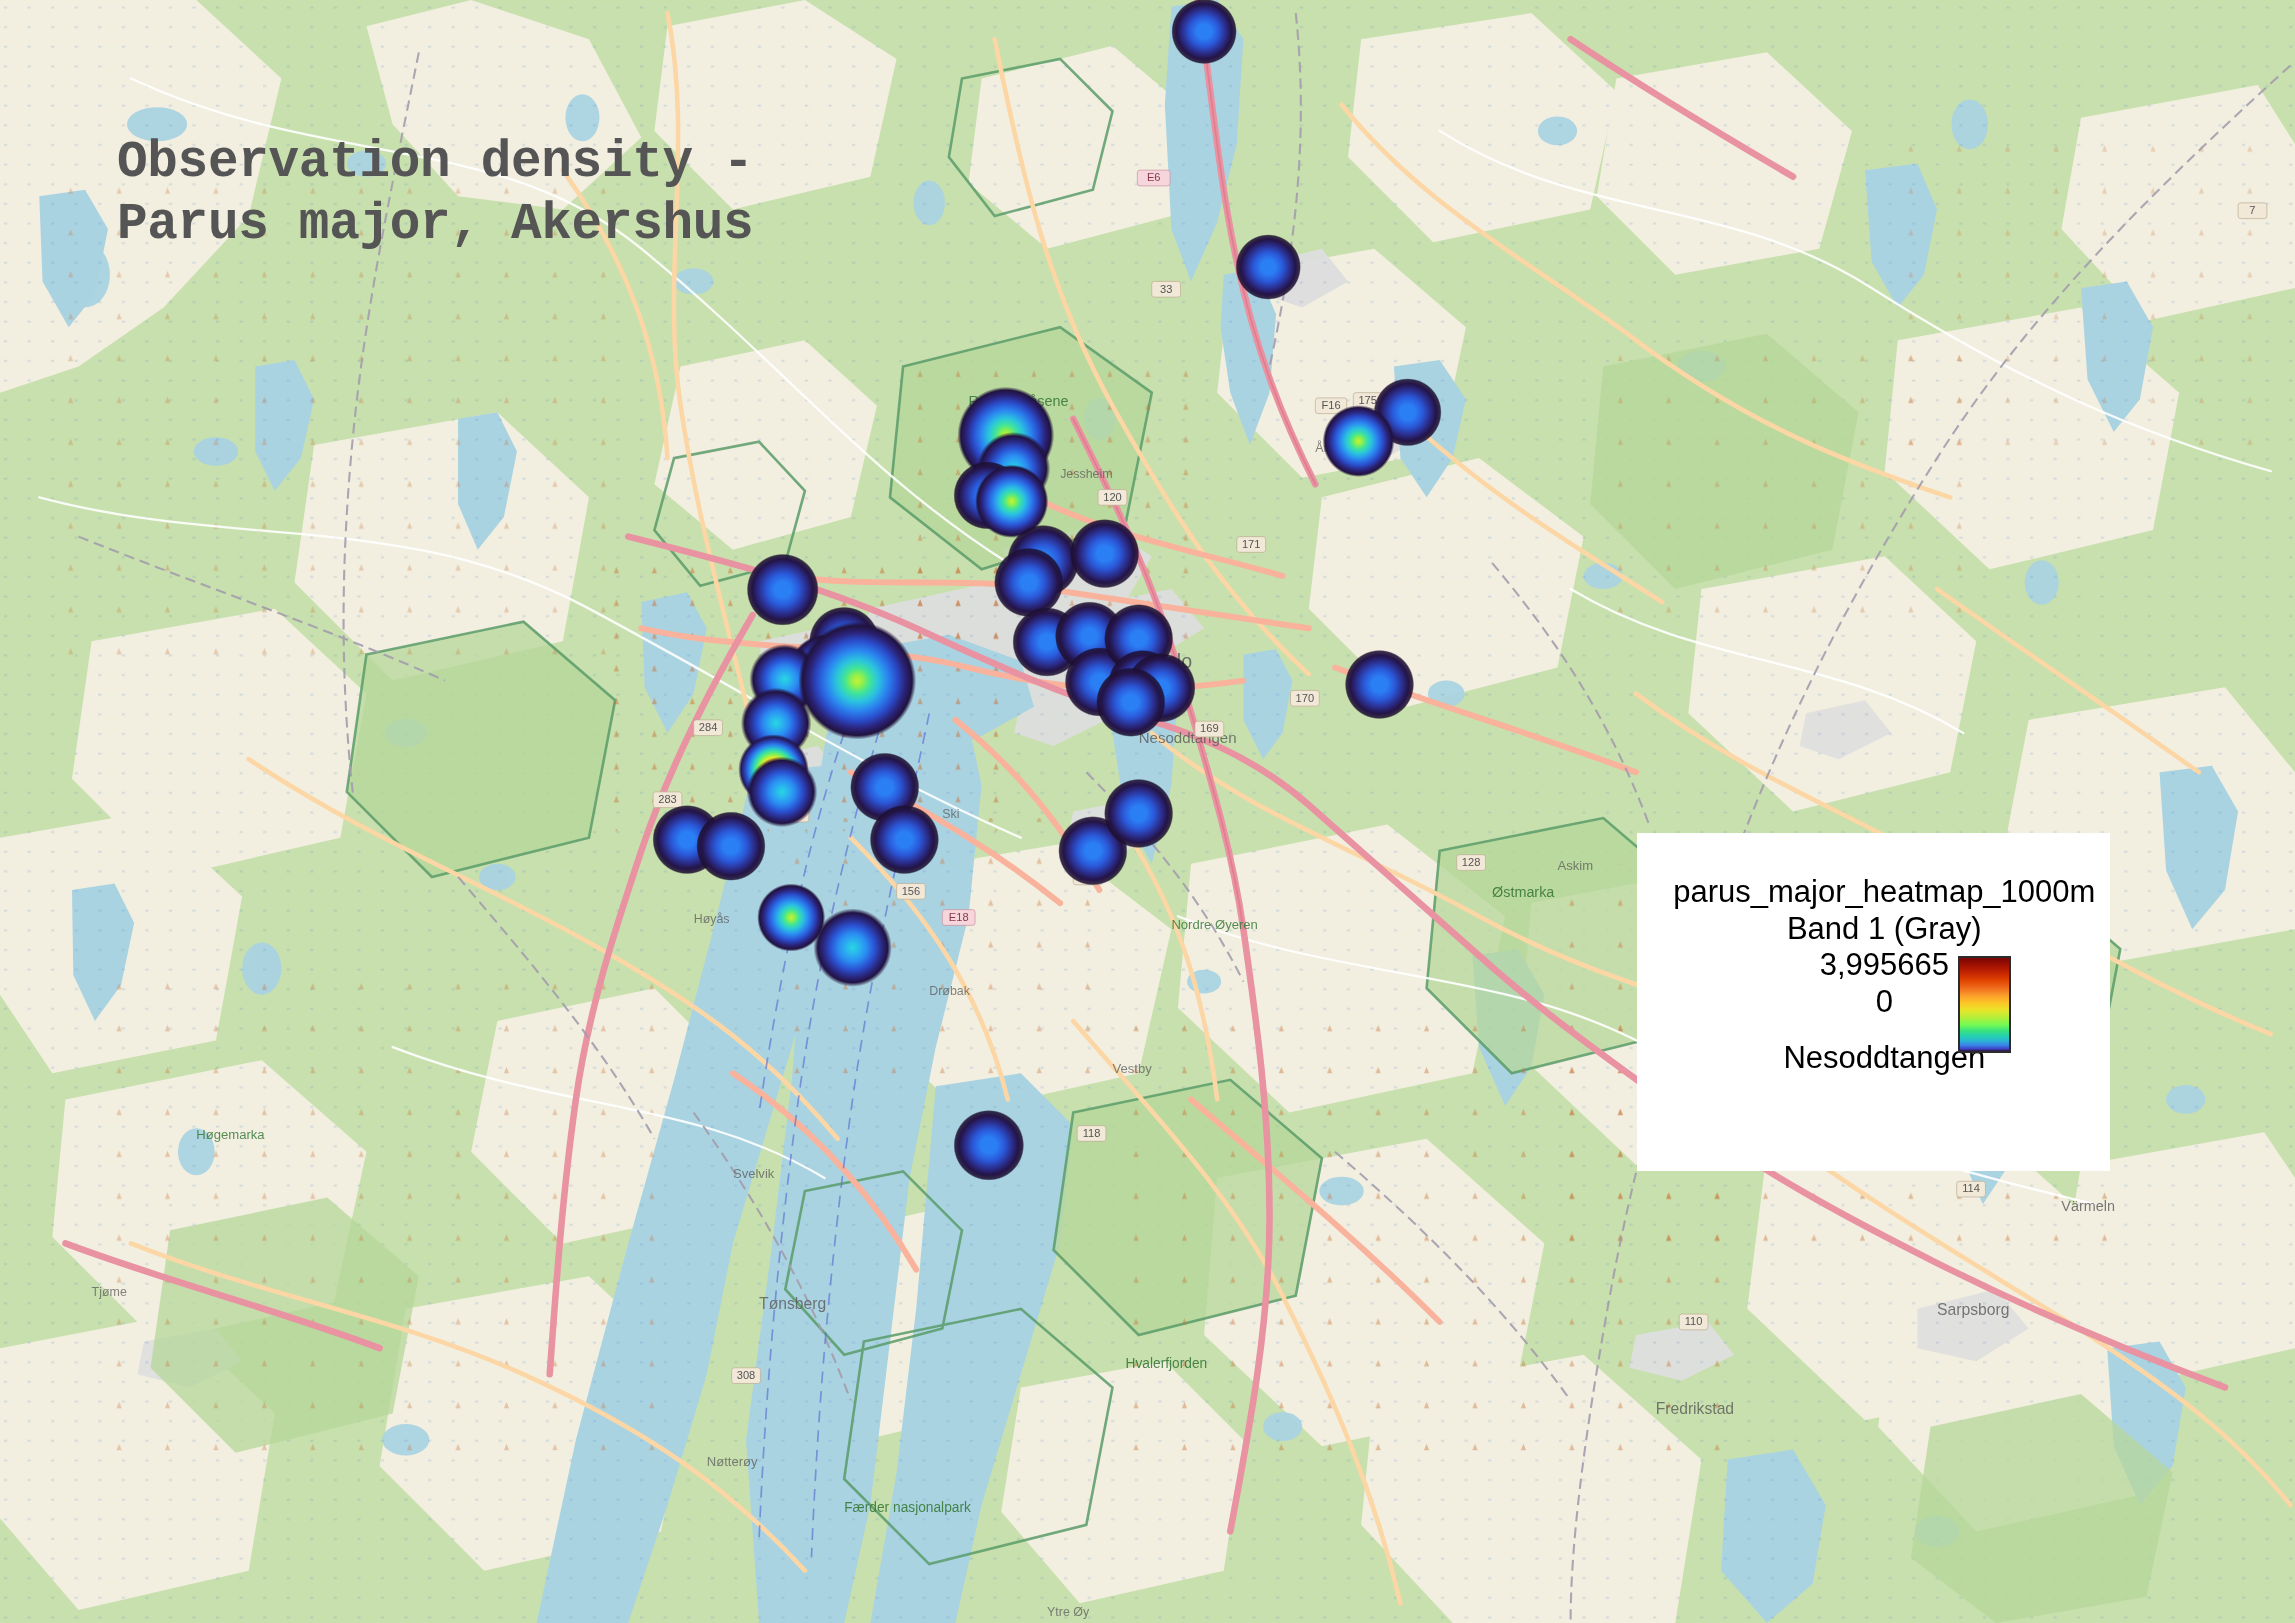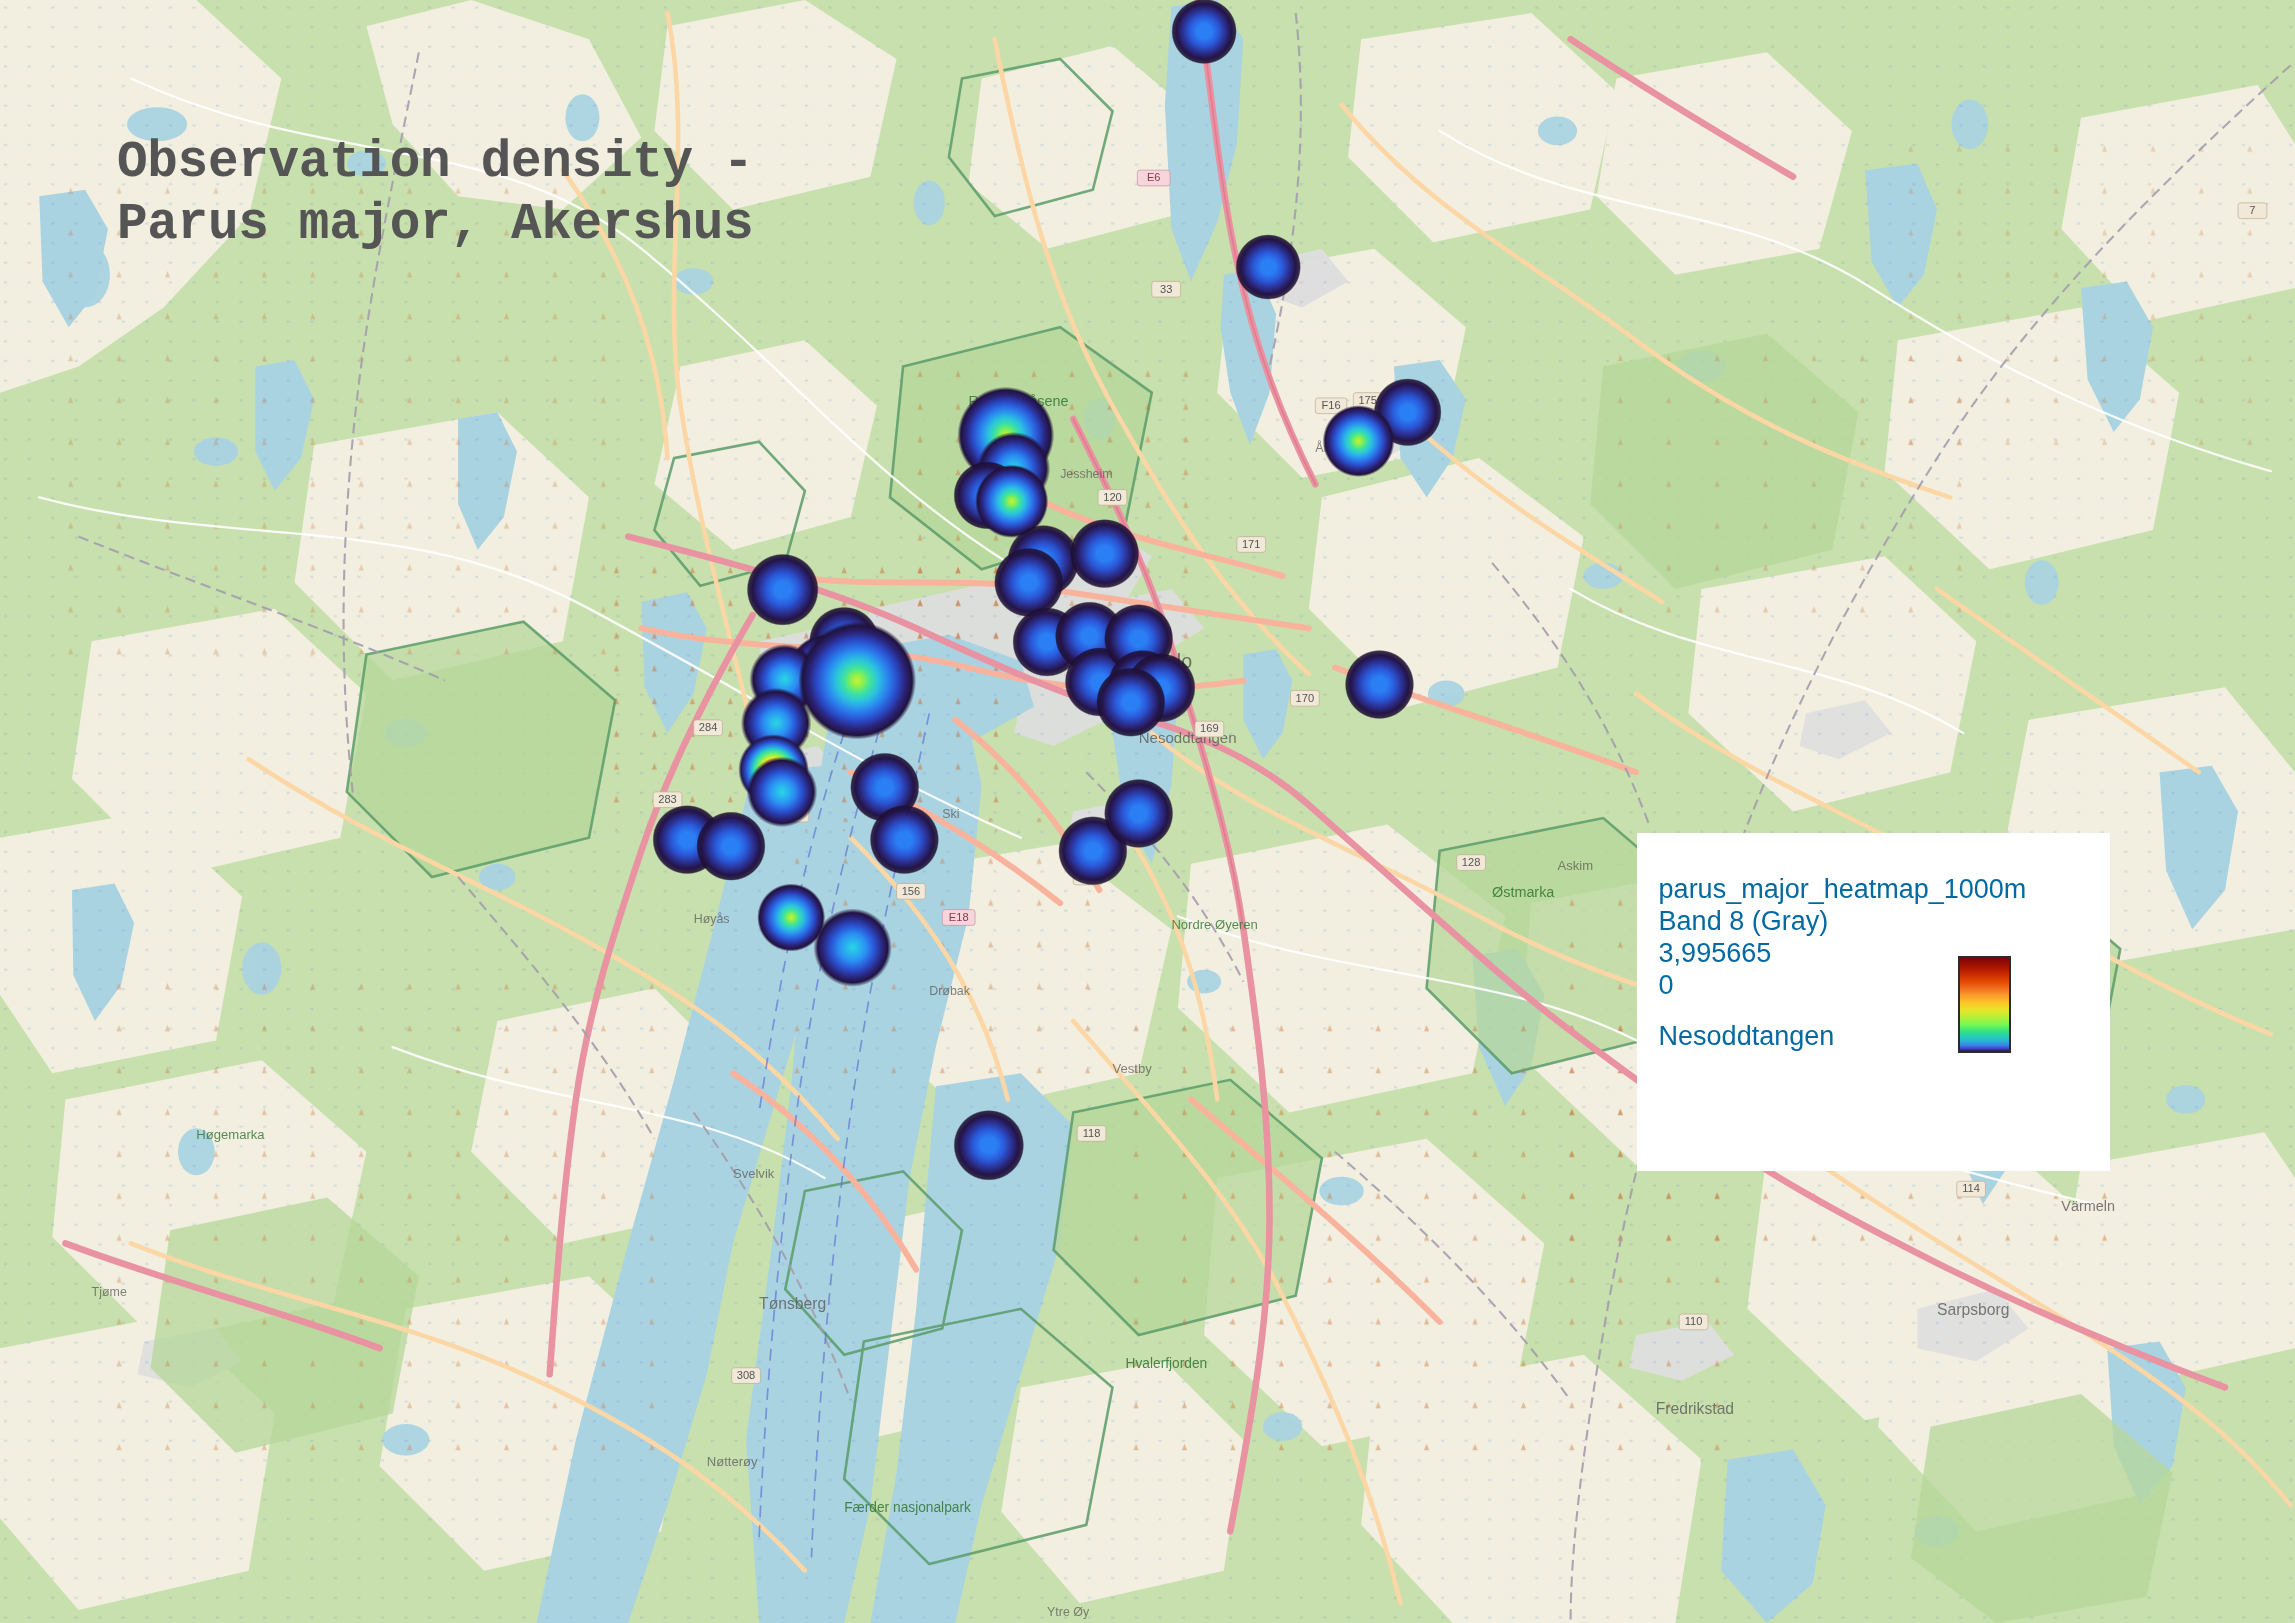--- a/index.html
+++ b/index.html
@@ -47,24 +47,25 @@
     position: absolute;
     left: 1637px;
     top: 833px;
     width: 473px;
     height: 338px;
     background: #ffffff;
     box-sizing: border-box;
     padding: 41px 0 0 21.6px;
   }
   #legend .ln {
-    color: #0369a1;
-    font-size: 27px;
+    color: #000000;
+    font-size: 31px;
     line-height: 1.18;
     white-space: nowrap;
+    text-align: center;
   }
   #legend .gap { height: 19.6px; }
   #legend-rows {
     position: relative;
   }
   #colorbar {
     position: absolute;
     left: 1958px;
     top: 956px;
     width: 53px;
@@ -543,21 +544,21 @@
         <circle cx="1511" cy="1750" r="54" fill="url(#gLow)"></circle>
       </g>
 </svg>
 
 <div id="map-title">Observation density -
 Parus major, Akershus</div>
 
 <div id="legend">
   <div id="legend-rows">
     <div class="ln">parus_major_heatmap_1000m</div>
-    <div class="ln">Band 8 (Gray)</div>
+    <div class="ln">Band 1 (Gray)</div>
     <div class="ln">3,995665</div>
     <div class="ln">0</div>
     <div class="gap"></div>
     <div class="ln">Nesoddtangen</div>
   </div>
 </div>
 <div id="colorbar"></div>
 
 </div>
 

